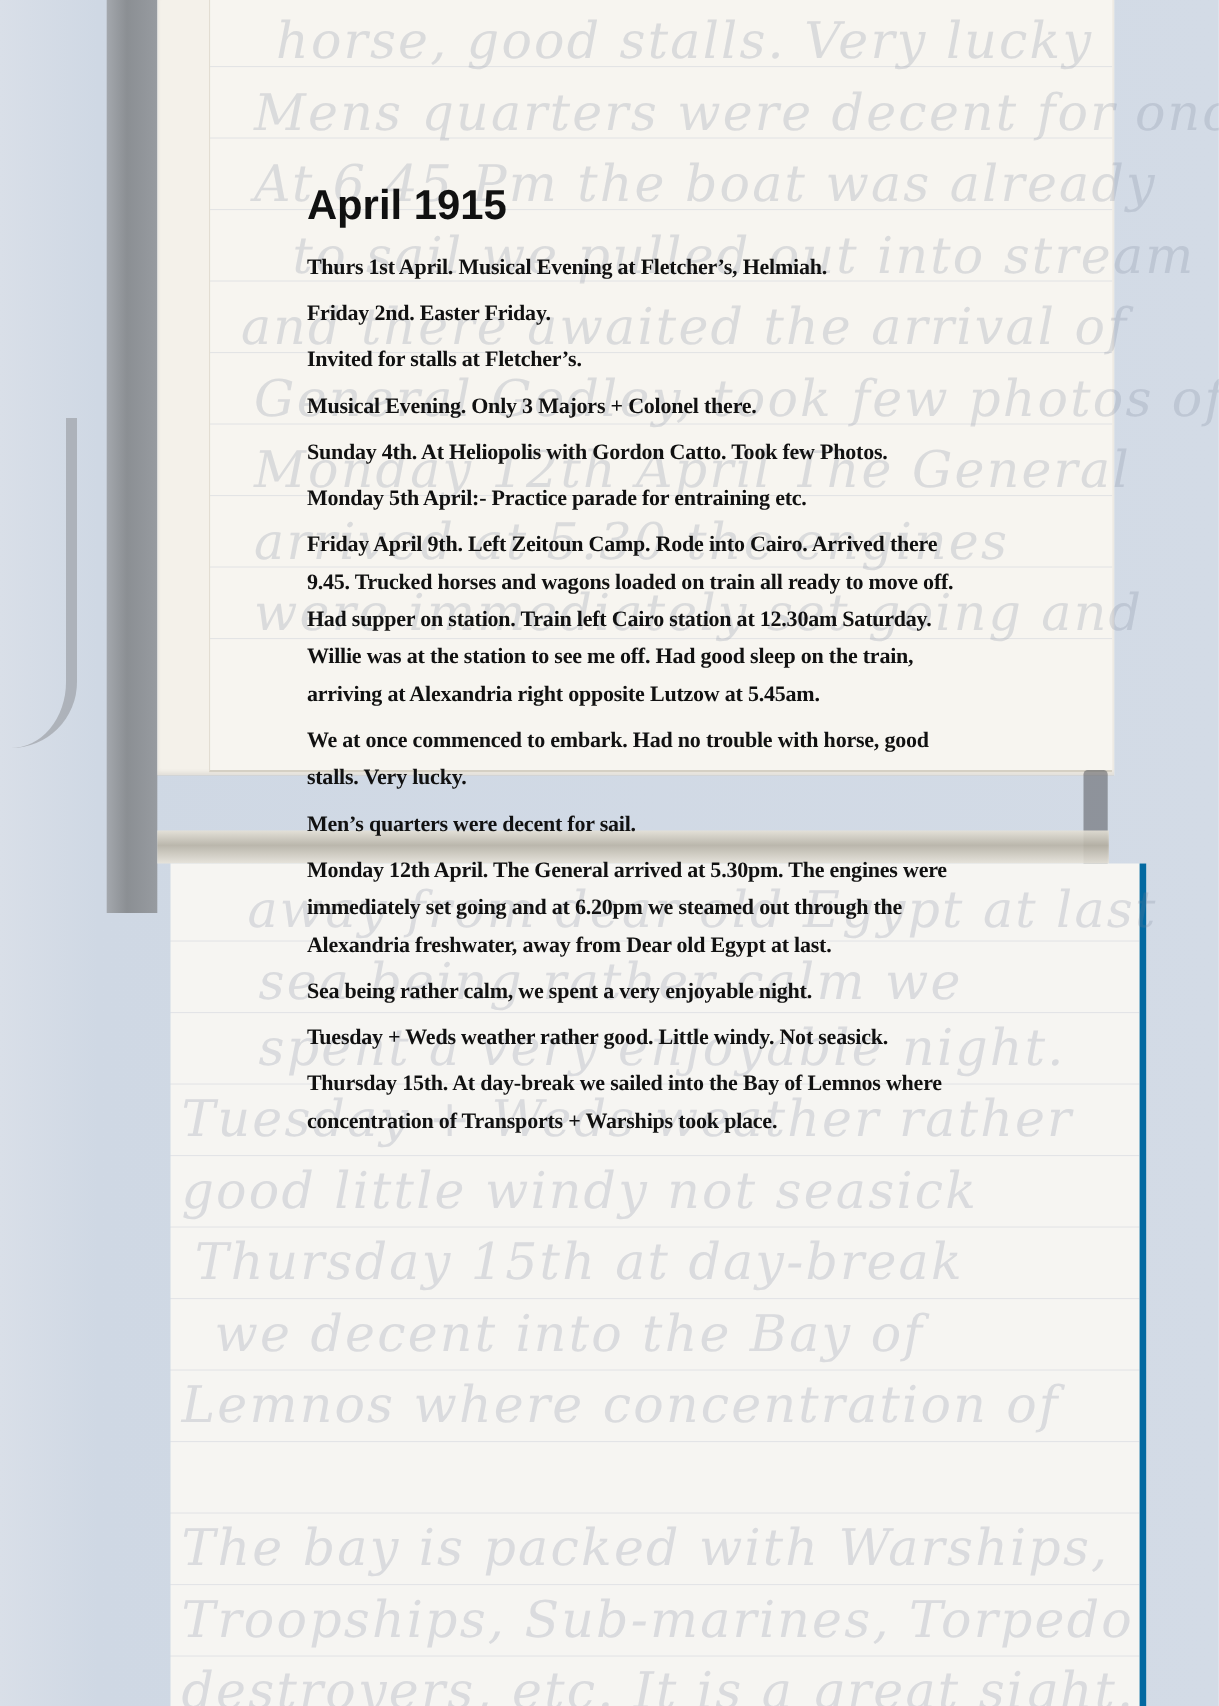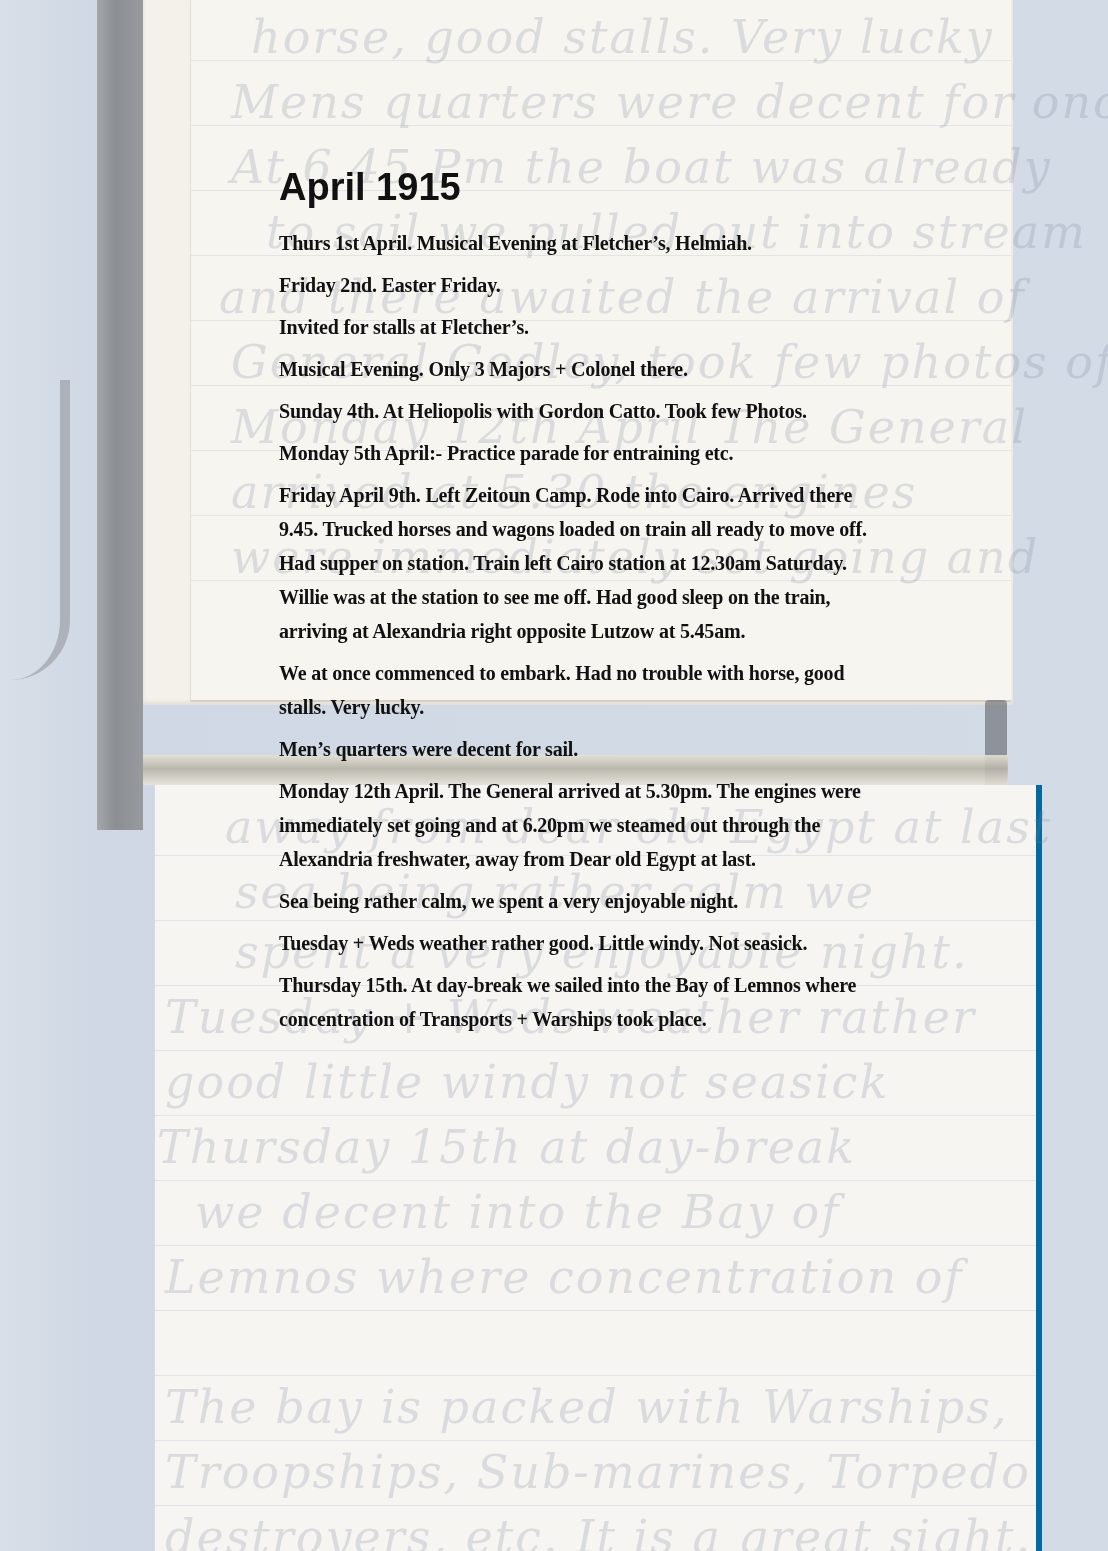--- a/index.html
+++ b/index.html
@@ -104,21 +104,21 @@
   <div class="rule" style="top:460px"></div>
   <div class="rule" style="top:525px"></div>
   <div class="rule" style="top:590px"></div>
   <div class="rule" style="top:655px"></div>
   <div class="rule" style="top:720px"></div>
   <div class="handwriting" style="left:70px;top:15px">away from dear old Egypt at last</div>
   <div class="handwriting" style="left:80px;top:80px">sea being rather calm we</div>
   <div class="handwriting" style="left:80px;top:140px">spent a very enjoyable night.</div>
   <div class="handwriting" style="left:10px;top:205px">Tuesday + Weds weather rather</div>
   <div class="handwriting" style="left:10px;top:270px">good little windy not seasick</div>
-  <div class="handwriting" style="left:2px;top:335px">Thursday 15th at day-break</div>
+  <div class="handwriting" style="left:22px;top:335px">Thursday 15th at day-break</div>
   <div class="handwriting" style="left:40px;top:400px">we decent into the Bay of</div>
   <div class="handwriting" style="left:10px;top:465px">Lemnos where concentration of</div>
   <div class="handwriting" style="left:10px;top:595px">The bay is packed with Warships,</div>
   <div class="handwriting" style="left:10px;top:660px">Troopships, Sub-marines, Torpedo</div>
   <div class="handwriting" style="left:10px;top:725px">destroyers, etc. It is a great sight.</div>
 </div>
 
 <div class="content">
   <h1 class="title">April 1915</h1>
   <p class="entry">Thurs 1st April.  Musical Evening at Fletcher’s, Helmiah.</p>

